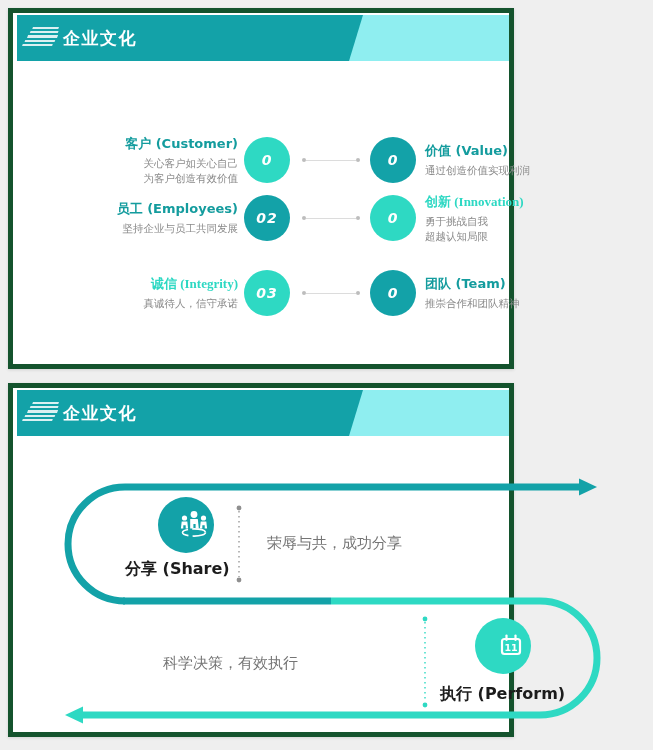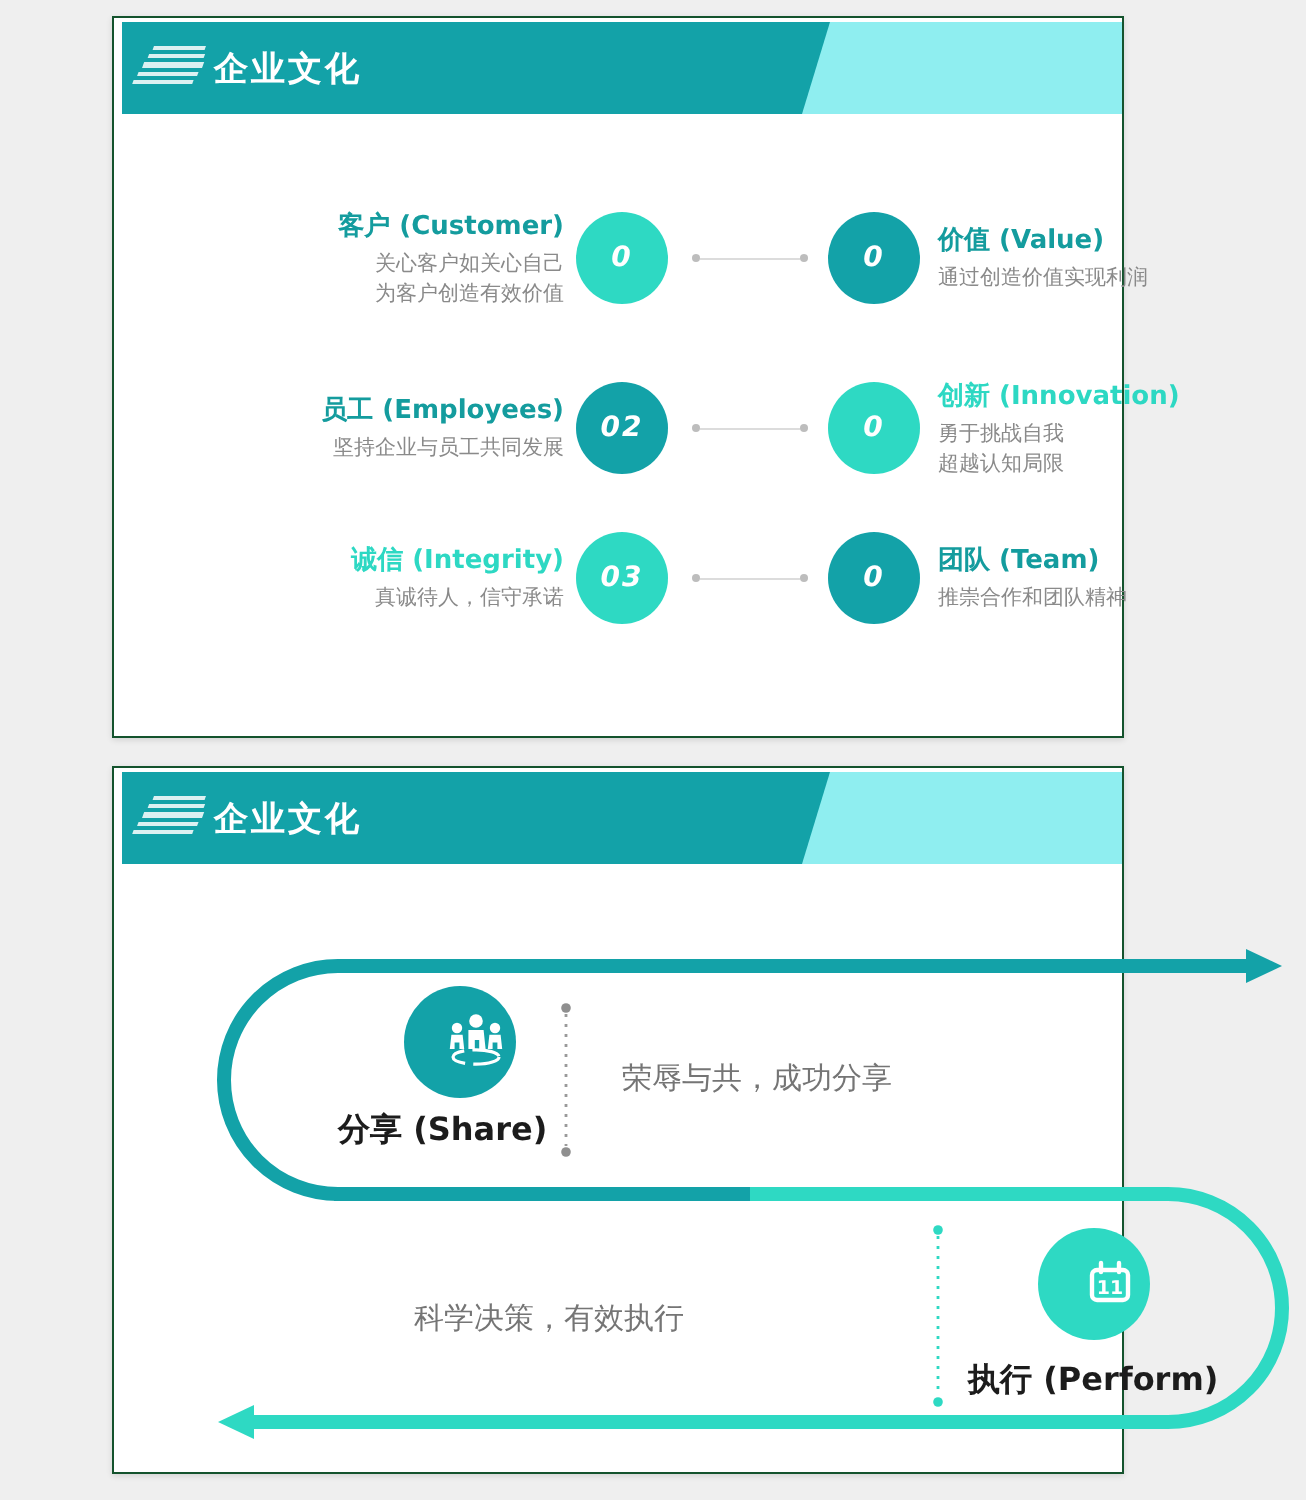--- a/index.html
+++ b/index.html
@@ -9,21 +9,21 @@
     --title-dark:#149c9e;
     --title-light:#2dd8c3;
     --desc-gray:#8a8a8a;
     --label-dark:#1c1c1c;
     --s2-desc:#757575;
   }
   *{margin:0;padding:0;box-sizing:border-box;}
   html,body{width:653px;height:750px;overflow:hidden;}
   body{background:#efefef;font-family:"DejaVu Sans","Liberation Sans",sans-serif;position:relative;}
 
-  .slide{position:absolute;left:8px;width:506px;background:#fff;border:1px solid #14532d;box-shadow:0 1px 3px rgba(0,0,0,.12);margin-left:48px;}
+  .slide{position:absolute;left:8px;width:506px;background:#fff;border:5px solid #14532d;box-shadow:0 1px 3px rgba(0,0,0,.12);}
   #slide1{top:8px;height:361px;}
   #slide2{top:383px;height:354px;}
 
   
   .banner{position:absolute;left:4px;right:0;top:2px;height:46px;background:var(--teal-dark);}
   .banner-cyan{position:absolute;right:0;top:0;bottom:0;width:160px;background:var(--banner-cyan);
     clip-path:polygon(14px 0,100% 0,100% 100%,0 100%);}
   .stripes{position:absolute;left:8px;top:12px;width:32px;height:22px;transform:skewX(-20deg);}
   .stripes i{display:block;height:2.3px;margin:0 0 1.9px 0;background:rgba(255,255,255,.85);}
   .stripes i:nth-child(1){width:26px;margin-left:4px;}
@@ -33,21 +33,21 @@
   .stripes i:nth-child(5){width:30px;}
   .banner-title{position:absolute;left:46px;top:12px;color:#fff;font-size:17px;font-weight:700;letter-spacing:1.5px;}
 
   
   .s1row{position:absolute;left:0;width:637px;height:70px;}
   .ltext,.rtext{position:absolute;top:0;height:100%;display:flex;flex-direction:column;justify-content:center;}
   .ltext{right:412px;width:215px;align-items:flex-end;text-align:right;}
   .rtext{left:412px;width:215px;align-items:flex-start;text-align:center;}
   .c-title{font-size:13px;font-weight:700;margin-bottom:3px;white-space:nowrap;}
   .t-dark{color:var(--title-dark);}
-  .t-light{color:var(--title-light);}
+  .t-light{color:var(--title-light);font-family:Liberation Serif, serif;}
   .dline{font-size:10.5px;line-height:15px;color:var(--desc-gray);white-space:nowrap;}
   .circle{position:absolute;top:12px;width:46px;height:46px;border-radius:50%;display:flex;align-items:center;justify-content:center;}
   .c-light{background:var(--teal-mint);}
   .c-dark{background:var(--teal-dark);}
   .circle span{color:#fff;font-size:14px;font-weight:700;font-style:italic;letter-spacing:1px;}
   .lcircle{left:231px;}
   .rcircle{left:357px;}
   .connector{position:absolute;left:289px;top:0;width:58px;height:70px;display:flex;align-items:center;}
   .connector .dot{width:4px;height:4px;border-radius:50%;background:#bdbdbd;flex:none;}
   .connector .line{flex:1;height:1px;background:#dcdcdc;}
@@ -73,21 +73,21 @@
     <div class="stripes">
         <i></i>
         <i></i>
         <i></i>
         <i></i>
         <i></i>
       </div>
     <div class="banner-title">企业文化</div>
   </div>
 
-  <div class="s1row" style="top:85px;padding-left:48px;">
+  <div class="s1row" style="top:112px;padding-left:48px;">
     <div class="ltext">
       <div class="c-title t-dark">客户 (Customer)</div>
       <div class="dline">关心客户如关心自己</div>
       <div class="dline">为客户创造有效价值</div>
     </div>
     <div class="circle c-light lcircle">
         <span>0</span>
       </div>
     <div class="connector">
         <i class="dot"></i>

